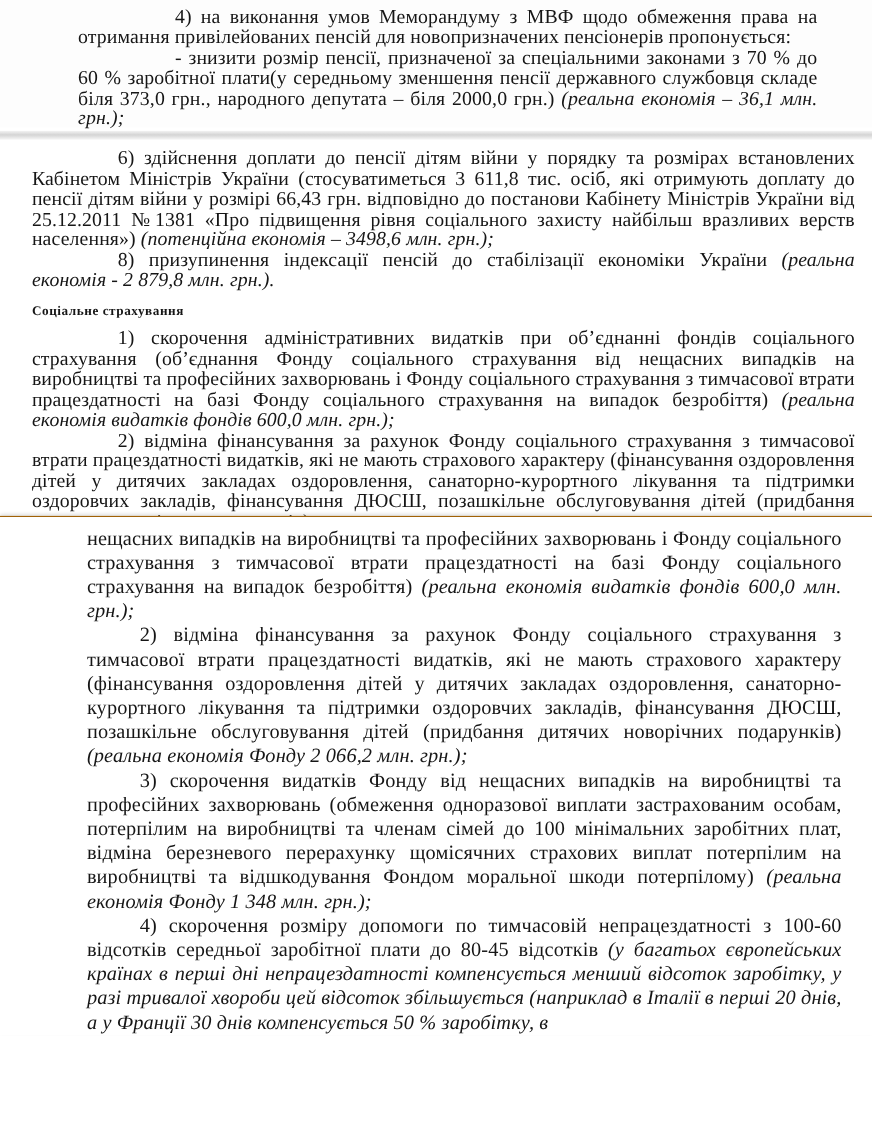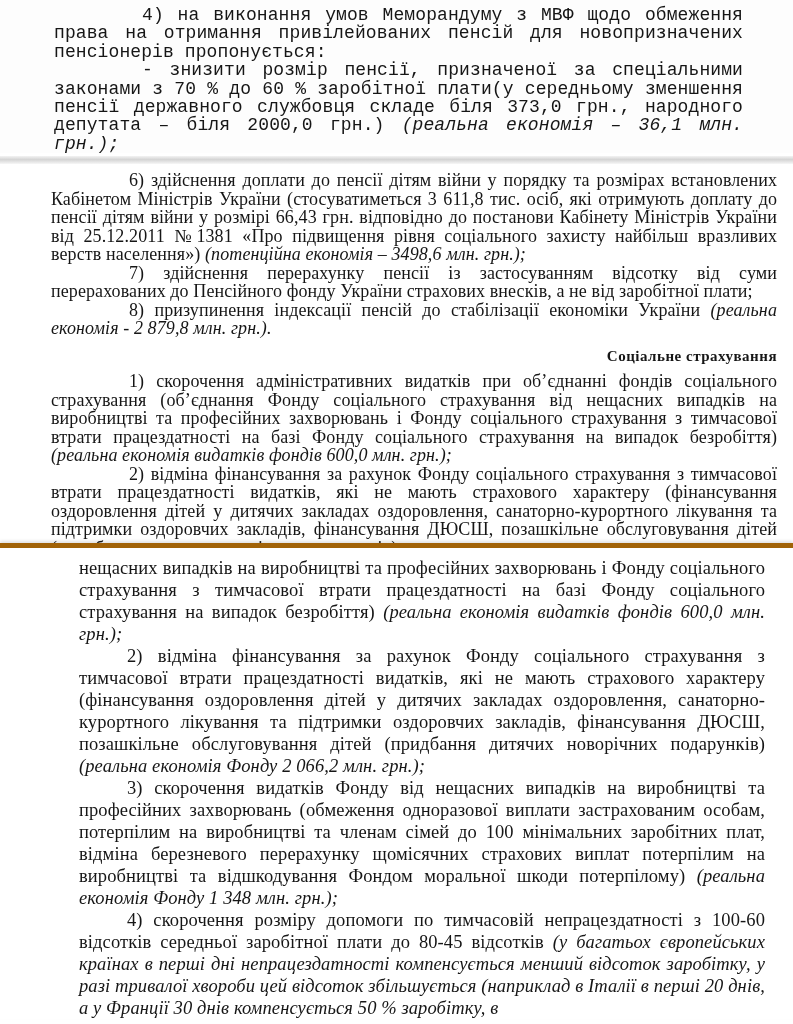--- a/index.html
+++ b/index.html
@@ -15,67 +15,66 @@
     color: #161616;
   }
   .page {
     position: relative;
     width: 793px;
     height: 1024px;
     background: #ffffff;
   }
   
   .scan-a {
-    padding: 6px 50px 0 54px;
+    padding: 6px 50px 0 71px;
     font-size: 18px;
     line-height: 18.4px;
     text-align: justify;
     background: #fdfdfd;
     letter-spacing: 0.1px;
-    font-family: Liberation Mono, monospace;
   }
   .scan-a .para { margin: 0; text-indent: 88px; }
   
   .seam {
     height: 8px;
     margin-top: 3px;
     background: linear-gradient(to bottom, #ececec, #bdbdbd 45%, #f2f2f2);
     opacity: 0.65;
   }
   
   .scan-b {
-    padding: 7px 16px 0 51px;
+    padding: 7px 16px 0 29px;
     font-size: 18px;
     line-height: 18.5px;
     text-align: justify;
     letter-spacing: 0.1px;
     border-radius: 12px;
   }
   .scan-b .para { margin: 0; text-indent: 78px; }
   .section-heading {
     margin: 9px 0 7px 0;
-    text-align: right;
-    font-size: 15px;
+    text-align: left;
+    font-size: 12px;
     font-weight: 700;
     letter-spacing: 0.5px;
   }
   
   .clip-window {
     height: 78px;
     overflow: hidden;
   }
   
   .scan-c {
     position: relative;
     padding: 9px 28px 0 79px;
     font-size: 18.5px;
     line-height: 22px;
     text-align: justify;
     background: #ffffff;
-    border-top: 5px solid #a16207;
+    border-top: 1px solid #a16207;
     box-shadow: 0 -2px 3px rgba(0,0,0,0.12);
     letter-spacing: 0.1px;
   }
   .scan-c .para { margin: 0; text-indent: 48px; }
   .scan-c .para.no-indent { text-indent: 0; }
   .econ { font-style: italic; }
 </style>
 </head>
 <body>
 
@@ -83,21 +82,20 @@
 
   <section class="scan-a">
     <p class="para"><span>4) на виконання умов Меморандуму з МВФ щодо обмеження права на отримання привілейованих пенсій для новопризначених пенсіонерів пропонується:</span></p>
     <p class="para"><span>- знизити розмір пенсії, призначеної за спеціальними законами з 70 % до 60 % заробітної плати(у середньому зменшення пенсії державного службовця складе біля 373,0 грн., народного депутата – біля 2000,0 грн.)</span> <i class="econ">(реальна економія – 36,1 млн. грн.);</i></p>
   </section>
 
   <div class="seam"></div>
 
   <section class="scan-b">
     <p class="para"><span>6) здійснення доплати до пенсії дітям війни у порядку та розмірах встановлених Кабінетом Міністрів України (стосуватиметься 3 611,8 тис. осіб, які отримують доплату до пенсії дітям війни у розмірі 66,43 грн. відповідно до постанови Кабінету Міністрів України від 25.12.2011 №1381 «Про підвищення рівня соціального захисту найбільш вразливих верств населення»)</span> <i class="econ">(потенційна економія – 3498,6 млн. грн.);</i></p>
-    <p class="para"><span>7) здійснення перерахунку пенсії із застосуванням відсотку від суми перерахованих до Пенсійного фонду України страхових внесків, а не від заробітної плати;</span></p>
     <p class="para"><span>8) призупинення індексації пенсій до стабілізації економіки України</span> <i class="econ">(реальна економія - 2 879,8 млн. грн.).</i></p>
 
     <h2 class="section-heading">Соціальне страхування</h2>
 
     <p class="para"><span>1) скорочення адміністративних видатків при об’єднанні фондів соціального страхування (об’єднання Фонду соціального страхування від нещасних випадків на виробництві та професійних захворювань і Фонду соціального страхування з тимчасової втрати працездатності на базі Фонду соціального страхування на випадок безробіття)</span> <i class="econ">(реальна економія видатків фондів 600,0 млн. грн.);</i></p>
 
     <div class="clip-window">
       <p class="para"><span>2) відміна фінансування за рахунок Фонду соціального страхування з тимчасової втрати працездатності видатків, які не мають страхового характеру (фінансування оздоровлення дітей у дитячих закладах оздоровлення, санаторно-курортного лікування та підтримки оздоровчих закладів, фінансування ДЮСШ, позашкільне обслуговування дітей (придбання дитячих новорічних подарунків)</span></p>
     </div>
   </section>

